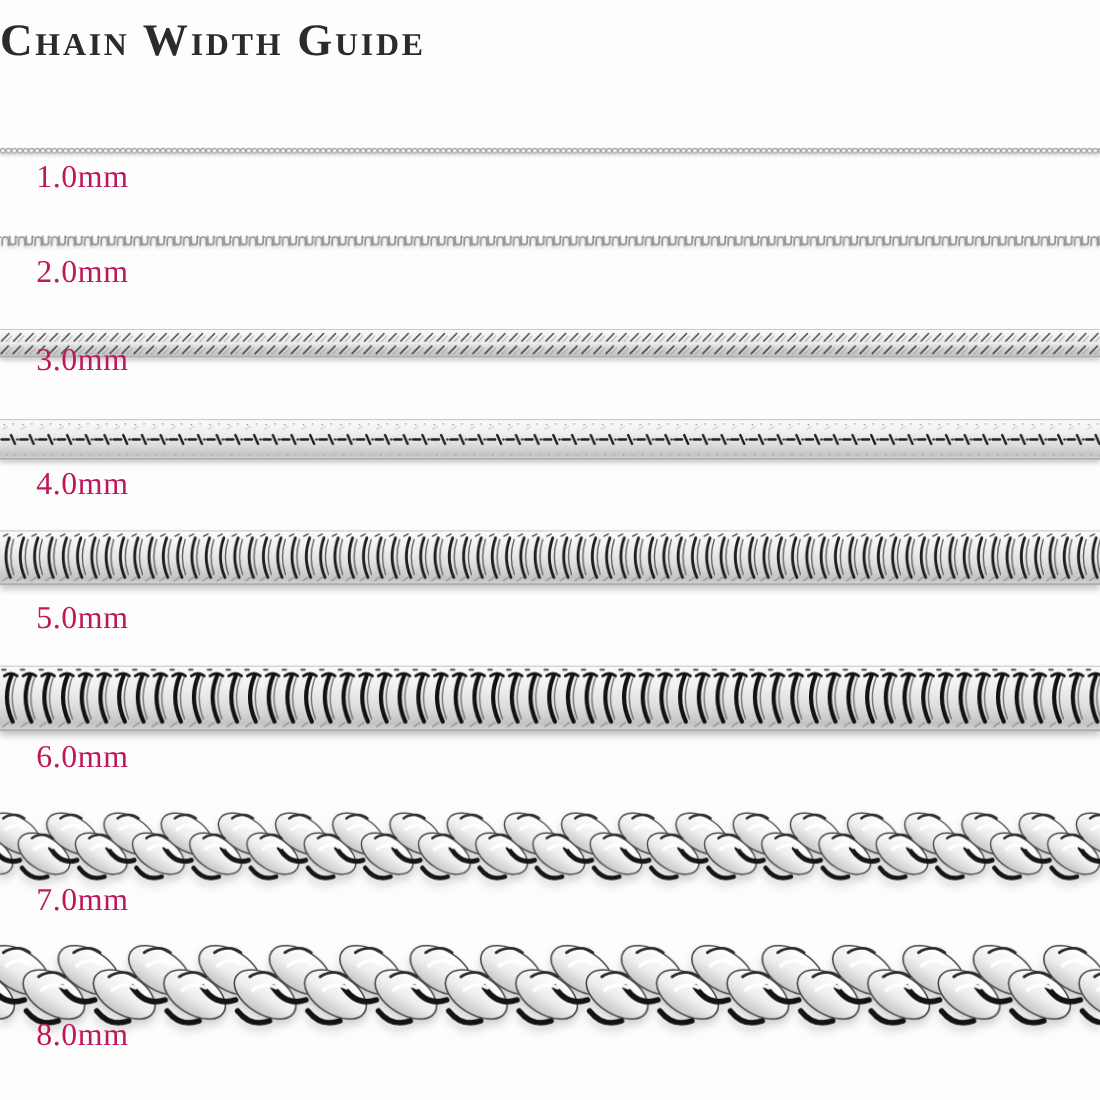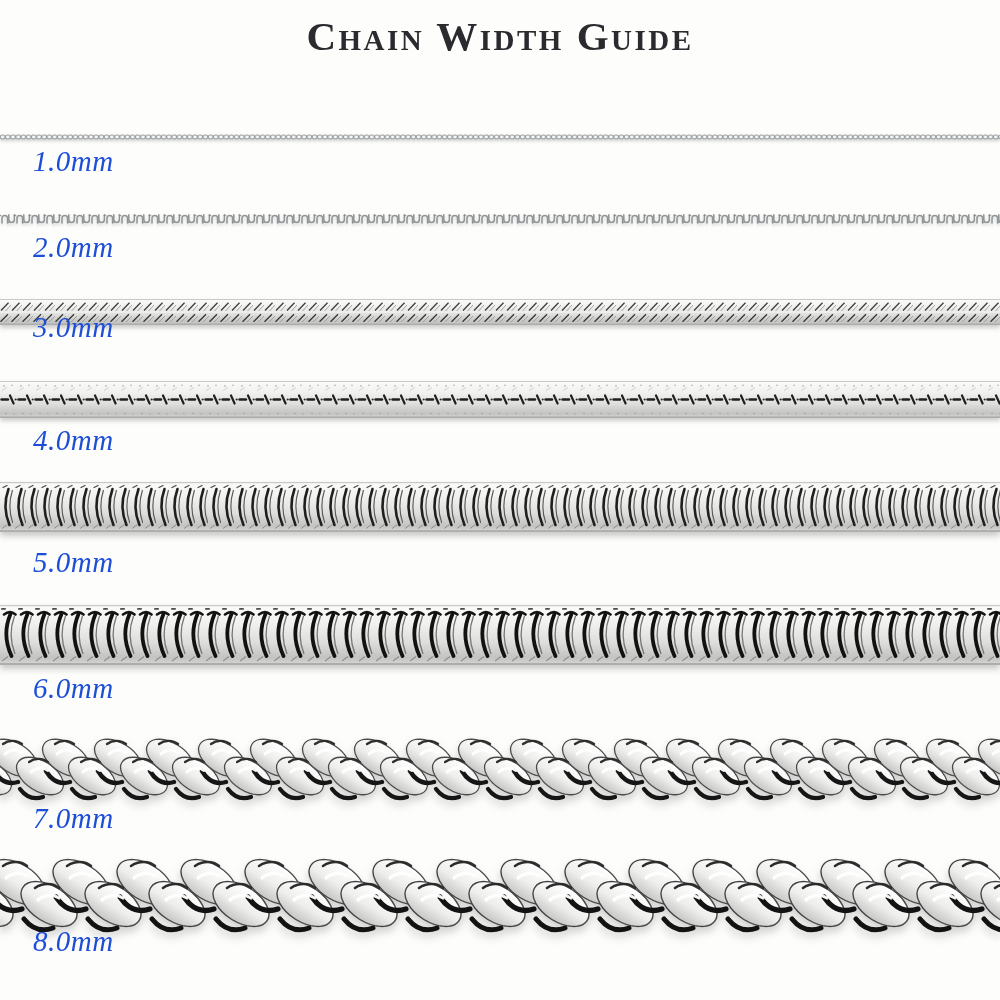--- a/index.html
+++ b/index.html
@@ -7,40 +7,39 @@
     position:relative;
     width:1000px;height:1000px;
     background:#fdfdfc;
     overflow:hidden;
     font-family:"Liberation Serif","DejaVu Serif",serif;
   }
   #title{
     position:absolute;
     top:12px;left:0;width:1000px;
     margin:0;
-    text-align:center;
+    text-align:left;
     font-size:41px;
     font-weight:600;
     font-variant:small-caps;
     letter-spacing:2.5px;
     color:#2b2b2f;
   }
   .row{position:absolute;left:0;width:1000px;}
   .chain{display:block;position:absolute;left:0;top:0;}
   .sh-xs{filter:drop-shadow(0 2px 1.5px rgba(120,120,120,0.30));}
   .sh-s {filter:drop-shadow(0 3px 2px rgba(105,105,105,0.32));}
   .sh-m {filter:drop-shadow(0 4px 3px rgba(95,95,95,0.33));}
   .sh-l {filter:drop-shadow(0 5px 4px rgba(95,95,95,0.28));}
   .lbl{
     position:absolute;left:33px;
     font-size:29px;
     letter-spacing:0.5px;
-    color:#1d4ed8;
+    color:#be185d;
     white-space:nowrap;
-    font-style:italic;
   }
 </style>
 </head>
 <body>
 
 <div id="page">
 
   <h1 id="title">Chain Width Guide</h1>
 
   <svg width="0" height="0" style="position:absolute" aria-hidden="true">

